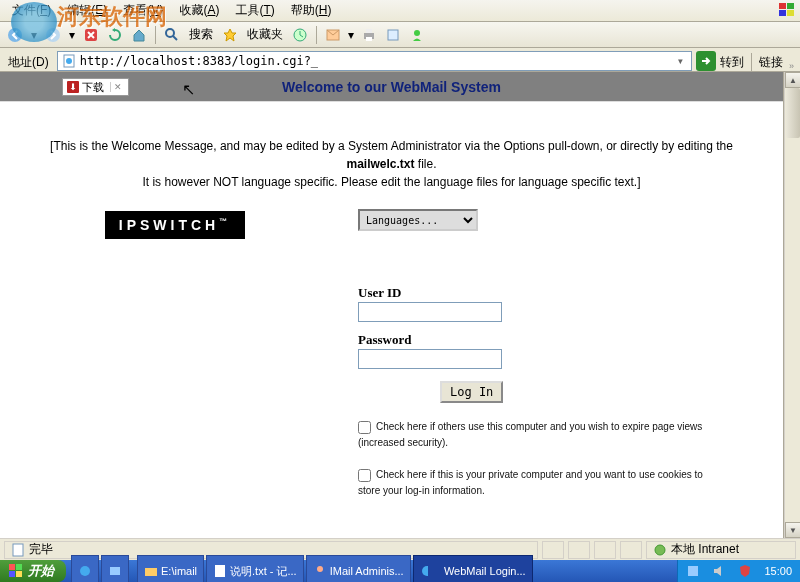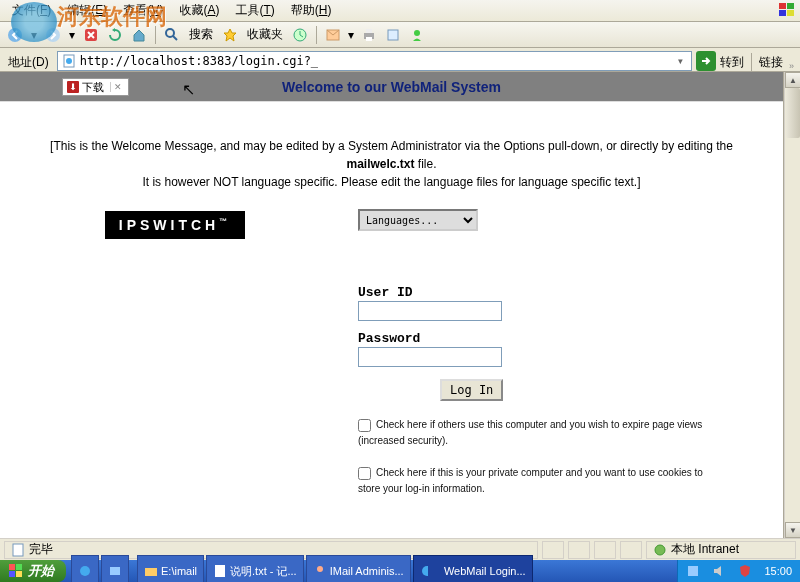--- a/index.html
+++ b/index.html
@@ -43,21 +43,21 @@
 .cursor-arrow { position: absolute; left: 182px; top: 8px; font-size: 16px; color: #000; pointer-events:none;}
 
 .welcome-msg { text-align: center; padding: 35px 30px 10px 30px; font-family: Verdana, Arial, sans-serif; font-size: 12px; color: #000; line-height: 1.5; }
 .welcome-msg b { font-weight: bold; }
 
 .login-area { display: flex; padding: 8px 30px; }
 .brand-col { width: 290px; display:flex; justify-content:center; align-items:flex-start; padding-top:2px;}
 .brand-box { background: #000; color: #fff; padding: 6px 14px; font-family: Arial, sans-serif; font-weight: bold; font-size: 14px; letter-spacing: 4px; }
 .form-col { flex: 1; padding-left:38px;}
 .lang-sel { border: 2px inset #ccc; background:#ddd; font-family: monospace; font-size:10px; padding: 1px 2px; width: 120px; height:22px;}
-.form-label { font-family: Liberation Mono, monospace; font-size: 13px; font-weight: bold; margin-top: 14px; color:#000;}
+.form-label { font-family: Liberation Serif, serif; font-size: 13px; font-weight: bold; margin-top: 14px; color:#000;}
 .form-label.pw { margin-top: 10px; }
 .form-input { width: 144px; height: 20px; border: 1px solid #7f9db9; background:#fff; margin-top:1px;}
 .login-btn { margin-top: 12px; margin-left: 82px; padding: 2px 8px; border: 2px outset #ddd; background:#e8e5d5; font-family: monospace; font-size: 12px;}
 .chk-row { margin-top: 16px; font-family: Verdana, sans-serif; font-size: 10px; color:#111; line-height:1.6; padding-right:40px;}
 .chk-row input { vertical-align: middle; margin-right: 5px; width:13px; height:13px;}
 
 
 .statusbar { position: absolute; bottom: 22px; left: 0; right: 0; height: 22px; background: #ece9d8; border-top: 1px solid #d4d0c8; display: flex; align-items: center; padding: 0 4px; gap: 4px; }
 .status-cell { border: 1px solid #d4d0c8; height: 18px; padding: 1px 6px; display:flex; align-items:center; gap:4px;}
 .status-cell.main { flex: 1; border:1px solid #d4d0c8;}

